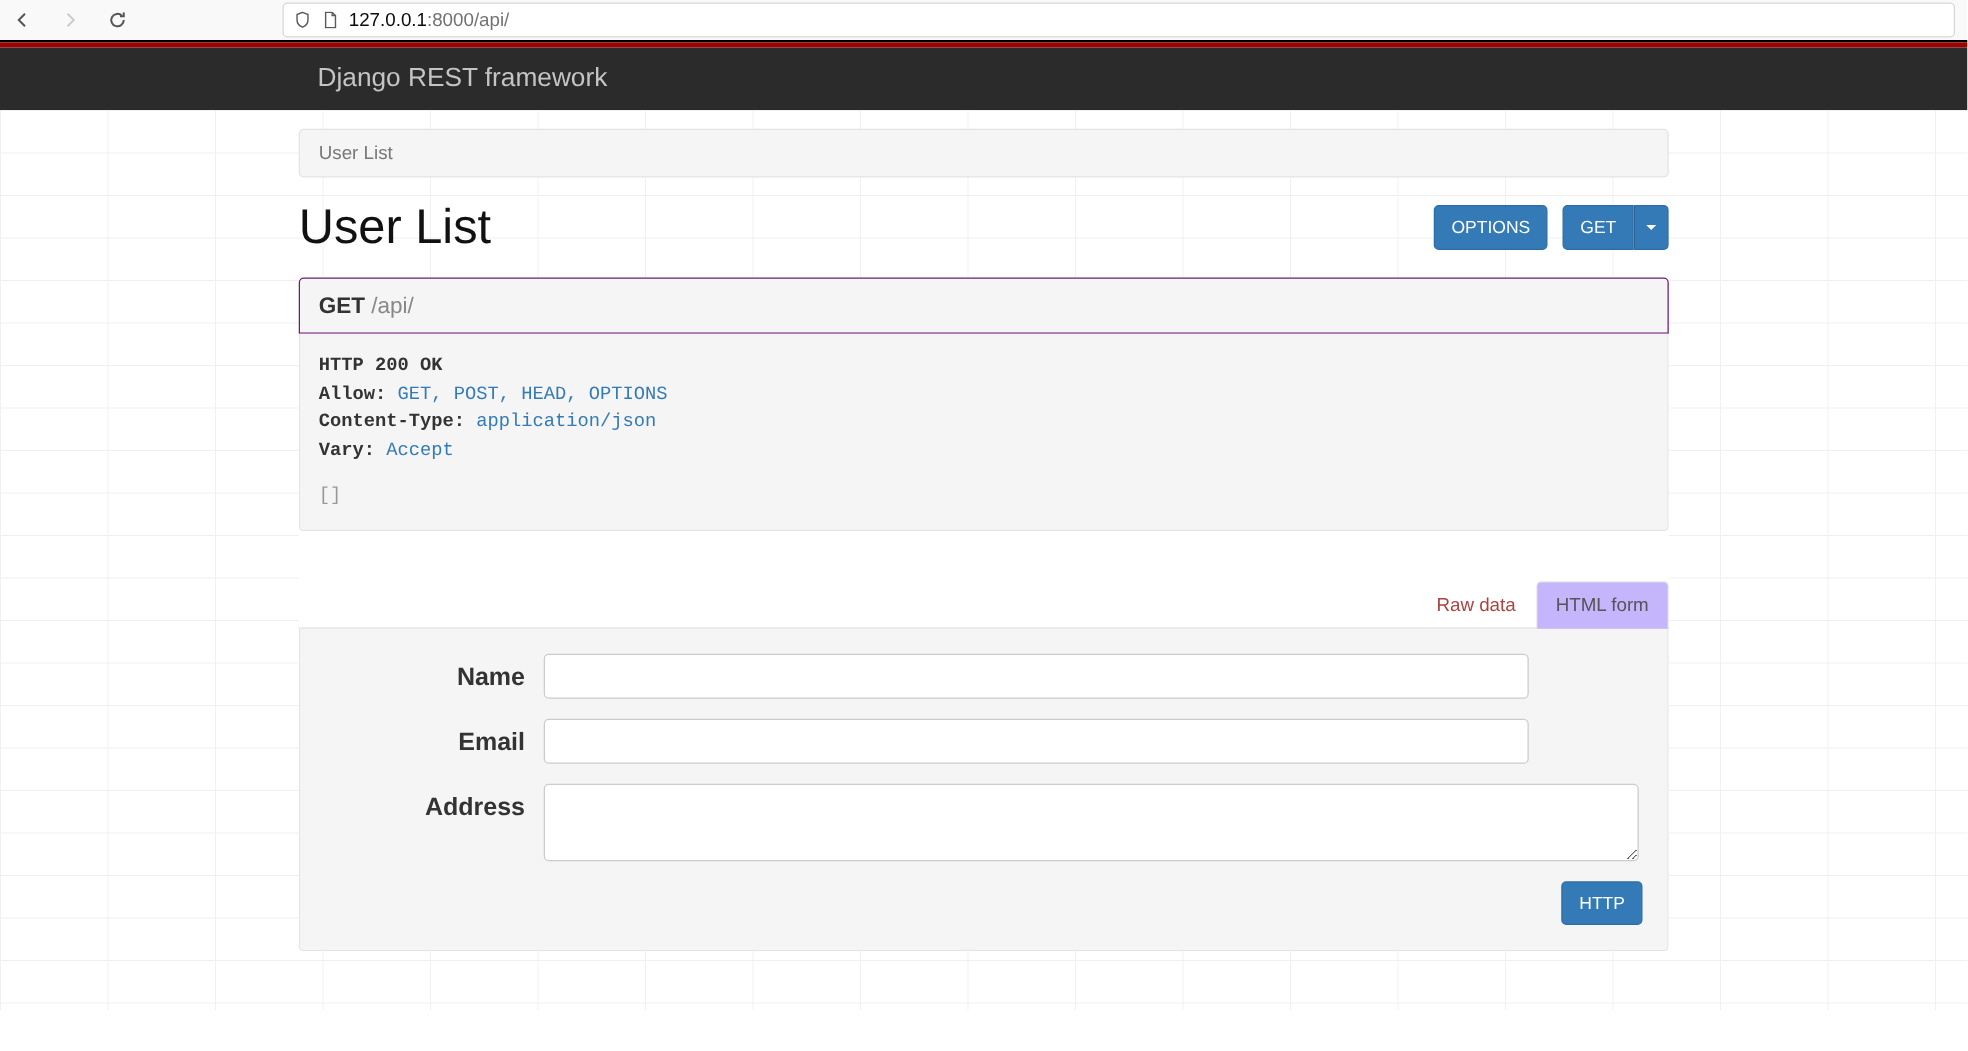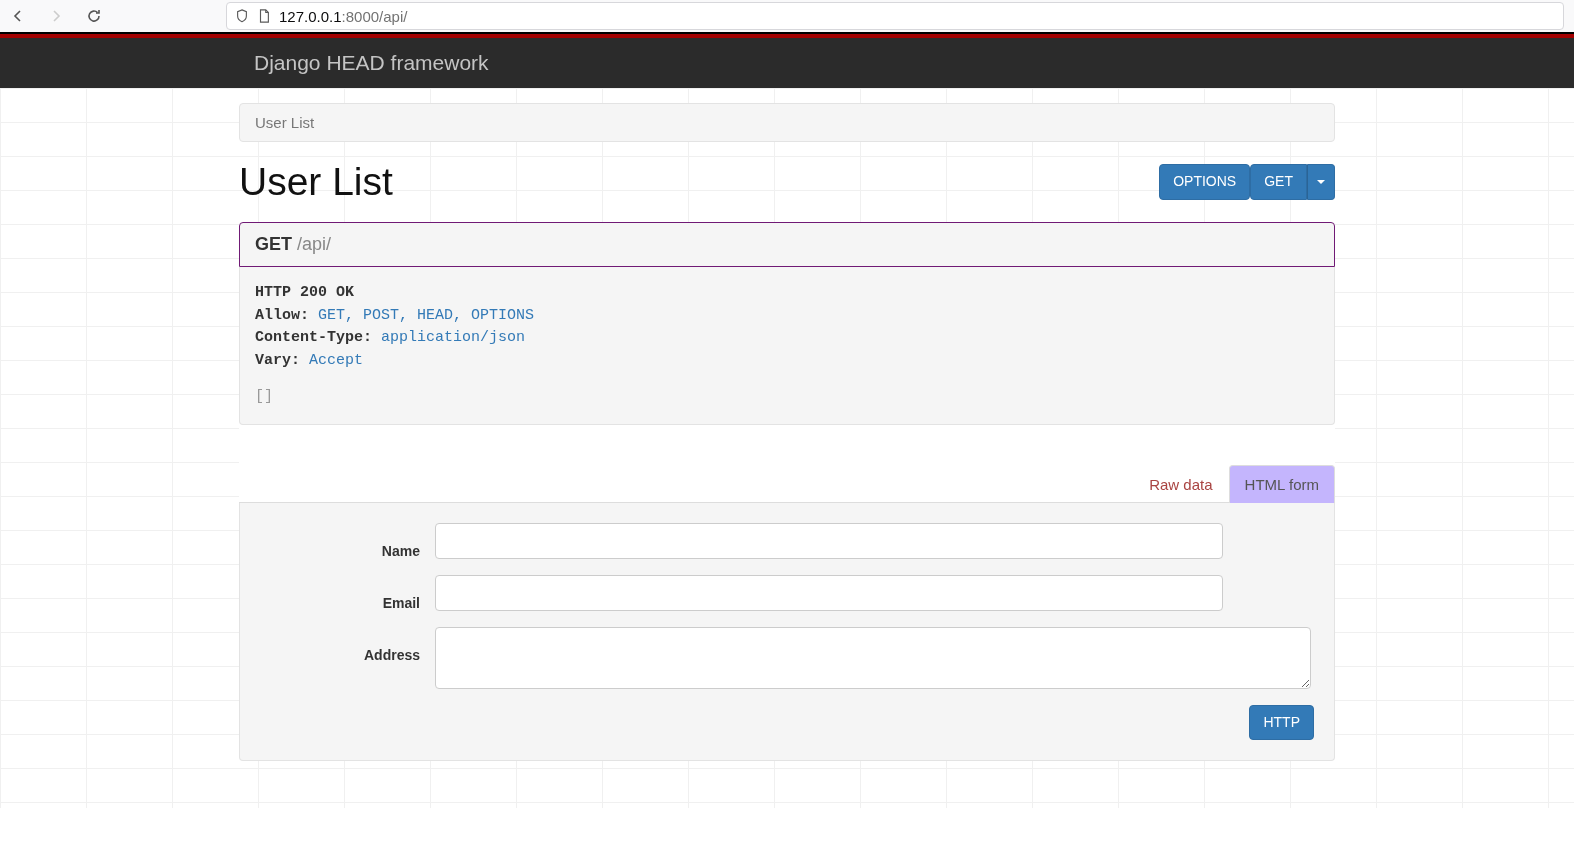--- a/index.html
+++ b/index.html
@@ -111,20 +111,21 @@
       align-items: center;
       margin-bottom: 18px;
     }
     .page-title {
       font-size: 39px;
       font-weight: 500;
       color: #111;
     }
     .btn-group {
       display: flex;
+      gap: 12px;
       justify-content: center;
     }
     .btn {
       display: inline-flex;
       align-items: center;
       justify-content: center;
       padding: 7px 13px;
       border-radius: 4px;
       font-size: 14px;
       font-weight: 400;
@@ -233,24 +234,23 @@
     .form-row {
       display: flex;
       align-items: flex-start;
       margin-bottom: 16px;
     }
     .form-label {
       width: 175px;
       text-align: right;
       padding-right: 15px;
       padding-top: 8px;
-      font-size: 14px;
+      font-size: 20px;
       font-weight: 700;
       color: #333;
-      margin-top: 12px;
     }
     .form-input {
       flex: 1;
       max-width: 788px;
       height: 36px;
       border: 1px solid #ccc;
       border-radius: 4px;
       padding: 6px 12px;
       font-size: 15px;
       background: #fff;
@@ -309,21 +309,21 @@
     <span class="url-text">
       <span>127.0.0.1</span><span class="dim">:8000</span><span class="dim">/api/</span>
     </span>
   </div>
 </div>
 
 <div class="red-separator"></div>
 
 <div class="header-bar">
   <div class="header-inner">
-    <span class="brand">Django HEAD framework</span>
+    <span class="brand">Django REST framework</span>
   </div>
 </div>
 
 <div class="grid-bg" style="min-height:720px;">
   <div class="container">
 
     <div class="breadcrumb">
       <span>User List</span>
     </div>
 

